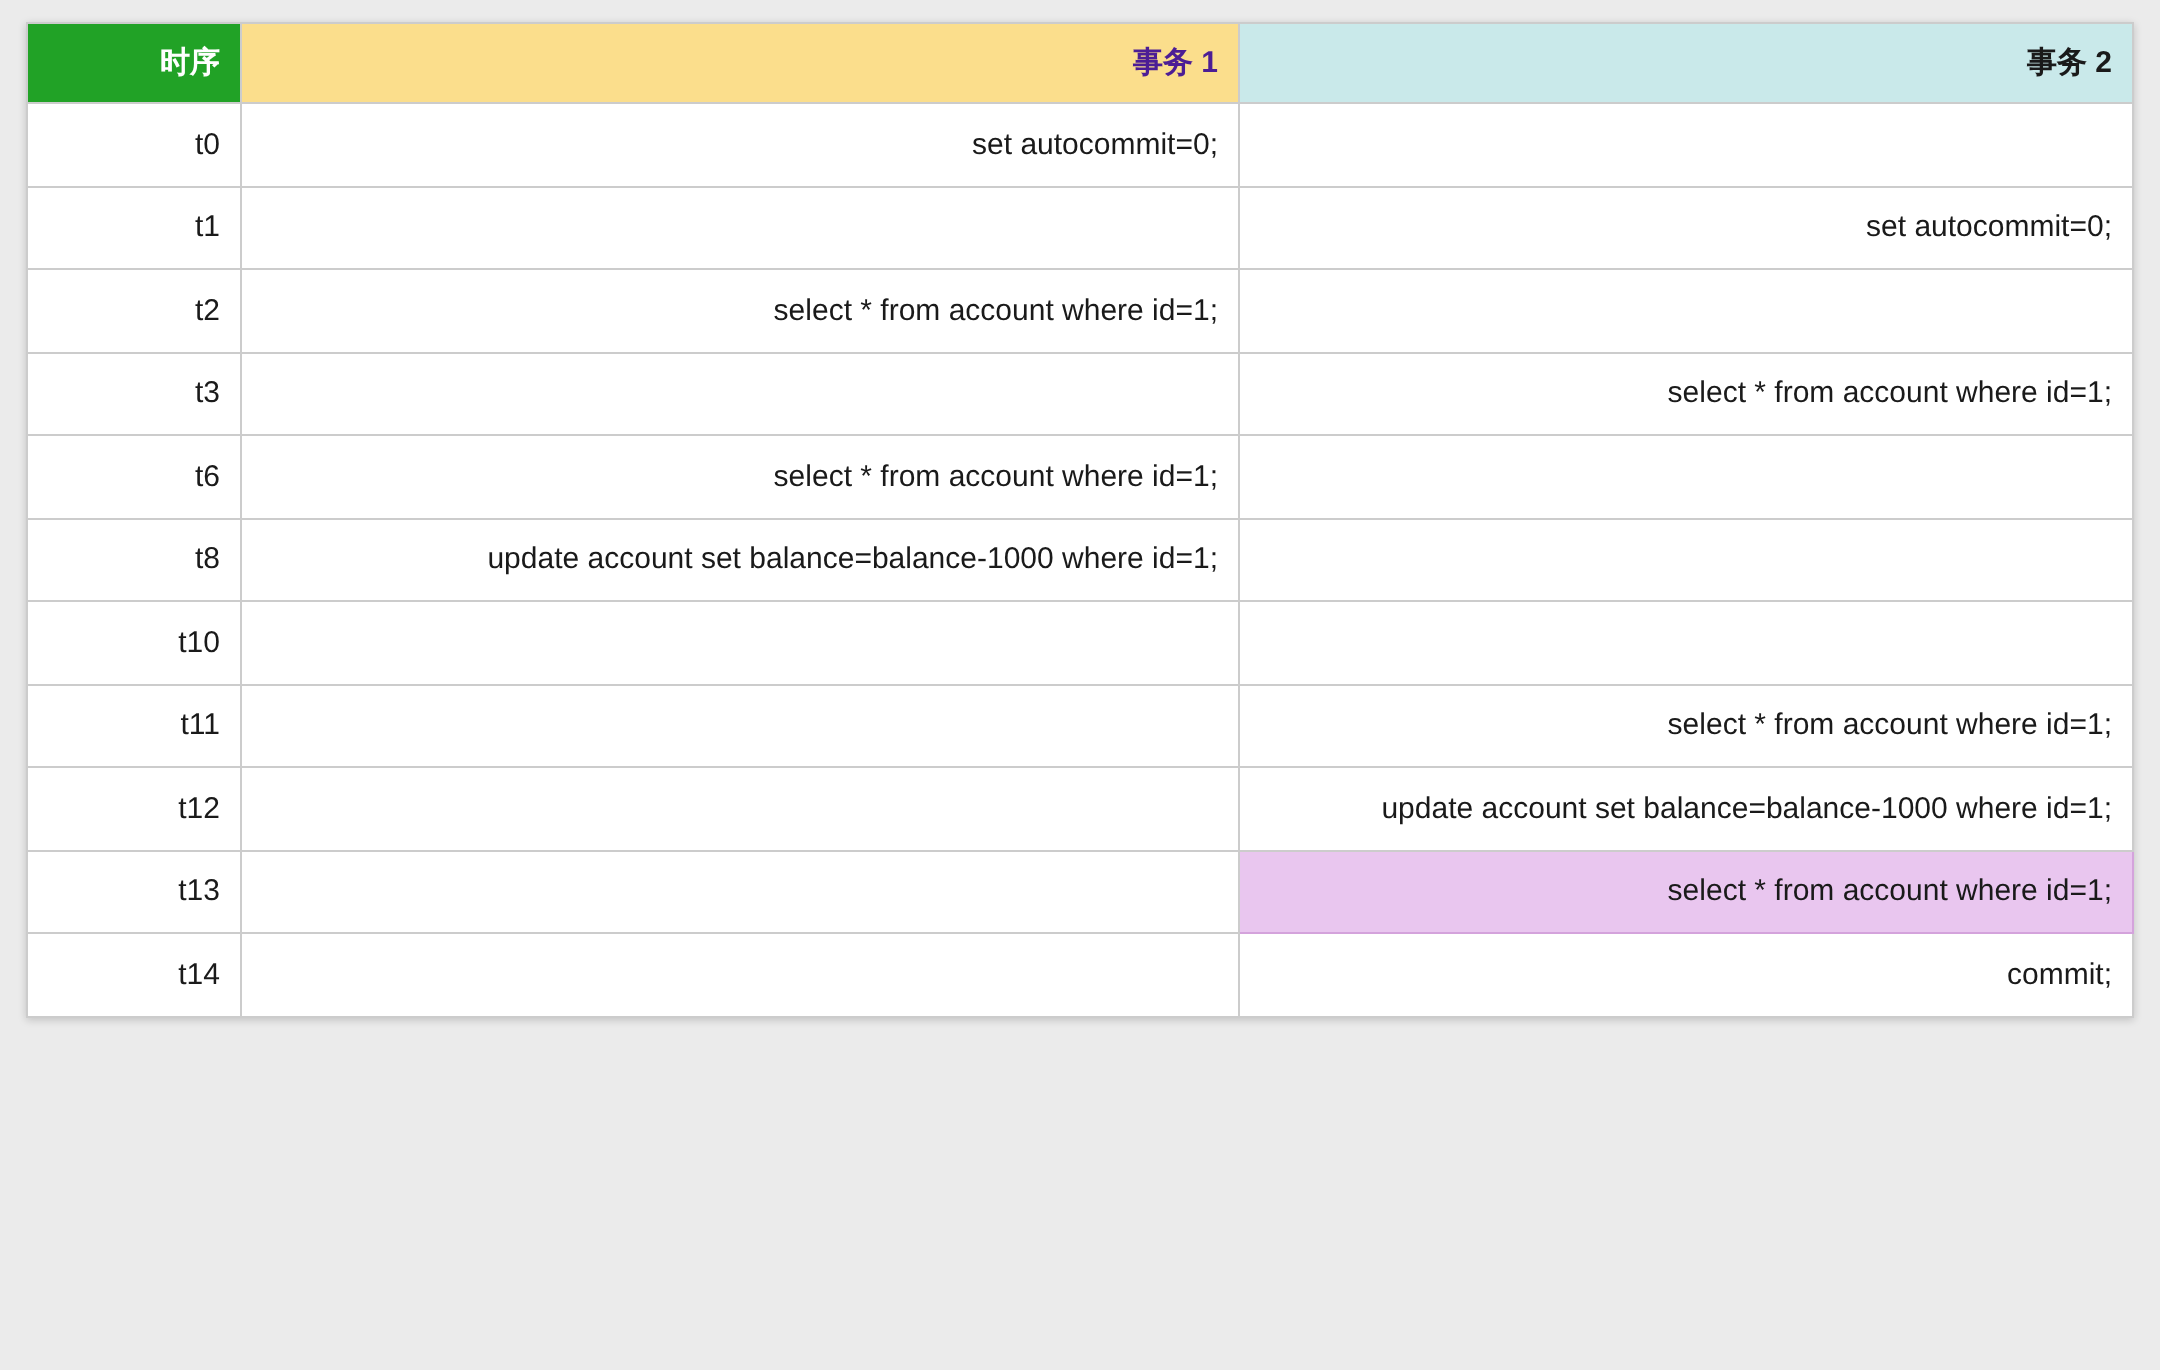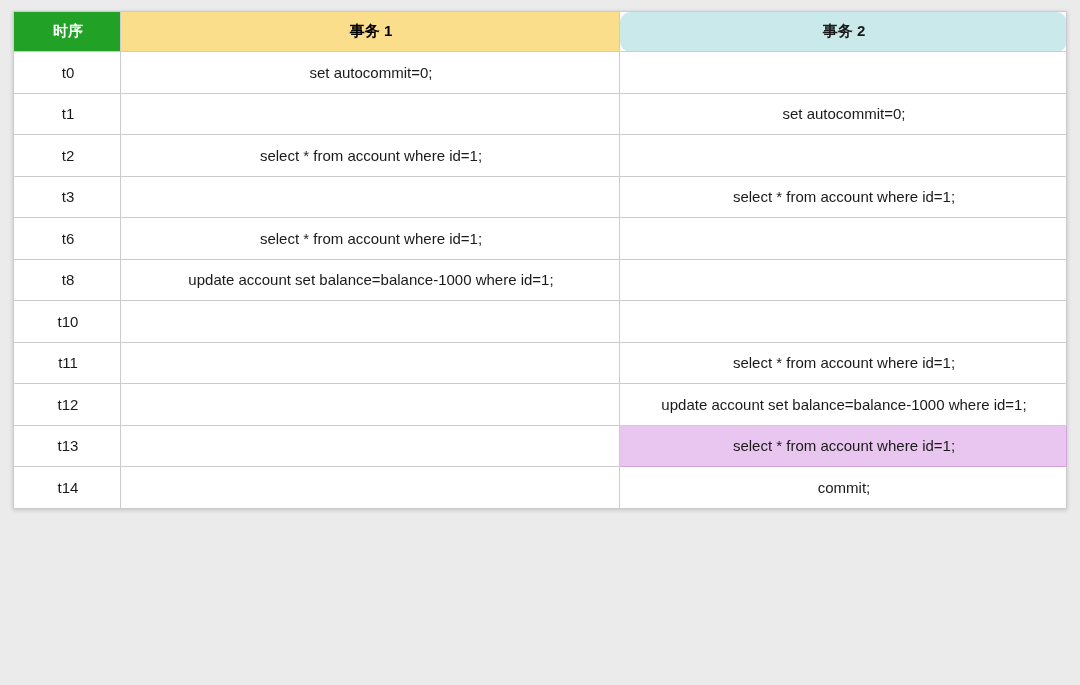--- a/index.html
+++ b/index.html
@@ -21,21 +21,21 @@
     border-collapse: collapse;
     table-layout: fixed;
     width: 1053px;
     background: #ffffff;
   }
   col.c-time { width: 107px; }
   col.c-tx1  { width: 499px; }
   col.c-tx2  { width: 447px; }
   th, td {
     border: 1px solid #cccccc;
-    text-align: center;
+    text-align: right;
     vertical-align: middle;
     padding: 0 10px 0 12px;
     font-size: 15px;
     color: #1a1a1a;
     white-space: nowrap;
     overflow: hidden;
   }
   th {
     height: 40px;
     font-weight: bold;
@@ -55,22 +55,22 @@
 <div class="table-wrap">
   <table>
     <colgroup>
       <col class="c-time">
       <col class="c-tx1">
       <col class="c-tx2">
     </colgroup>
     <thead>
       <tr>
         <th style="background: rgb(33, 162, 38); color: rgb(255, 255, 255);">时序</th>
-        <th style="background: rgb(251, 222, 140); color: #000000;">事务 1</th>
-        <th style="background: rgb(201, 233, 234); color: rgb(26, 26, 26); border-radius: 11px;">事务 2</th>
+        <th style="background: rgb(251, 222, 140); color: #4c1d95;">事务 1</th>
+        <th style="background: rgb(201, 233, 234); color: rgb(26, 26, 26);">事务 2</th>
       </tr>
     </thead>
     <tbody>
         <tr>
           <td>t0</td>
           <td>set autocommit=0;</td>
           <td></td>
         </tr>
         <tr>
           <td>t1</td>

